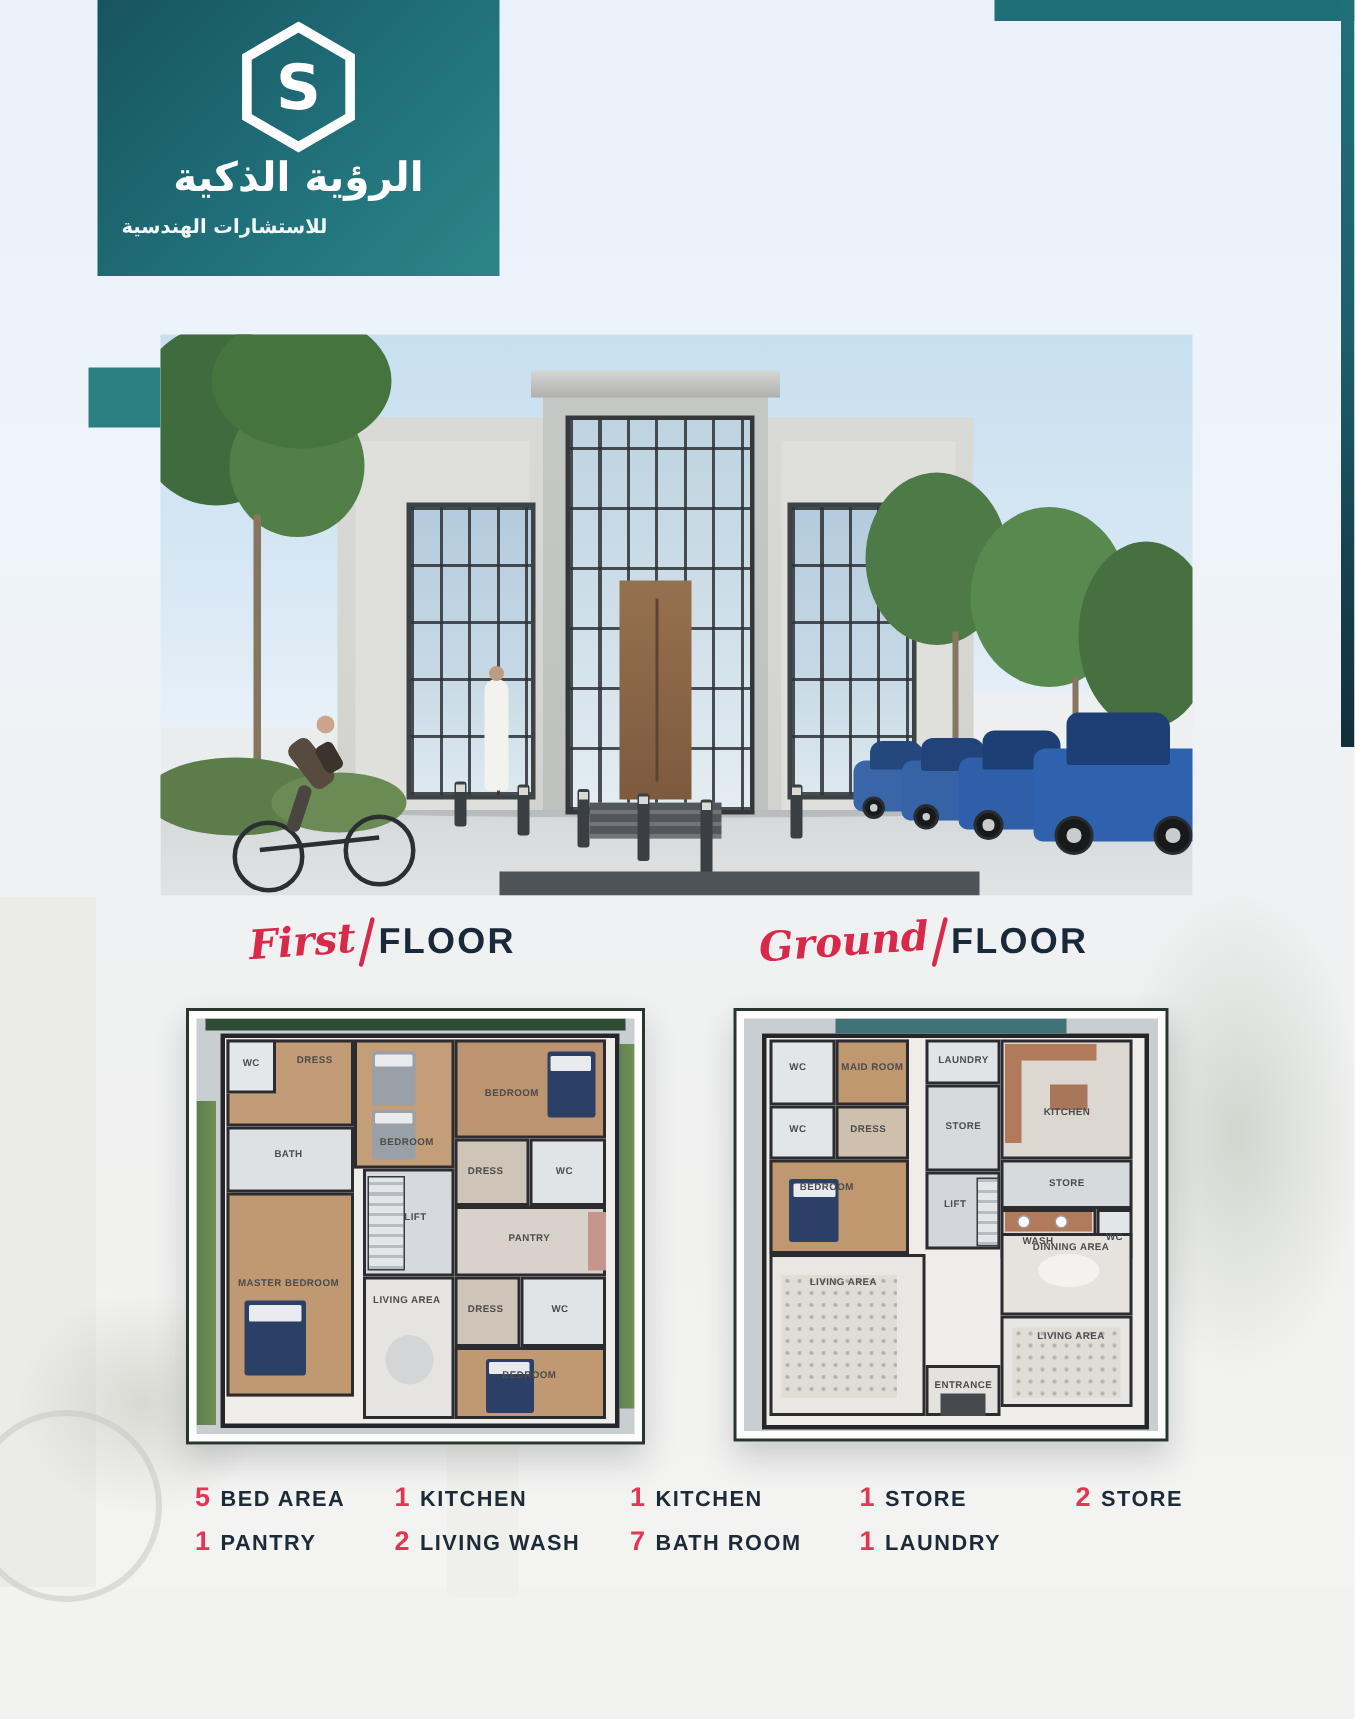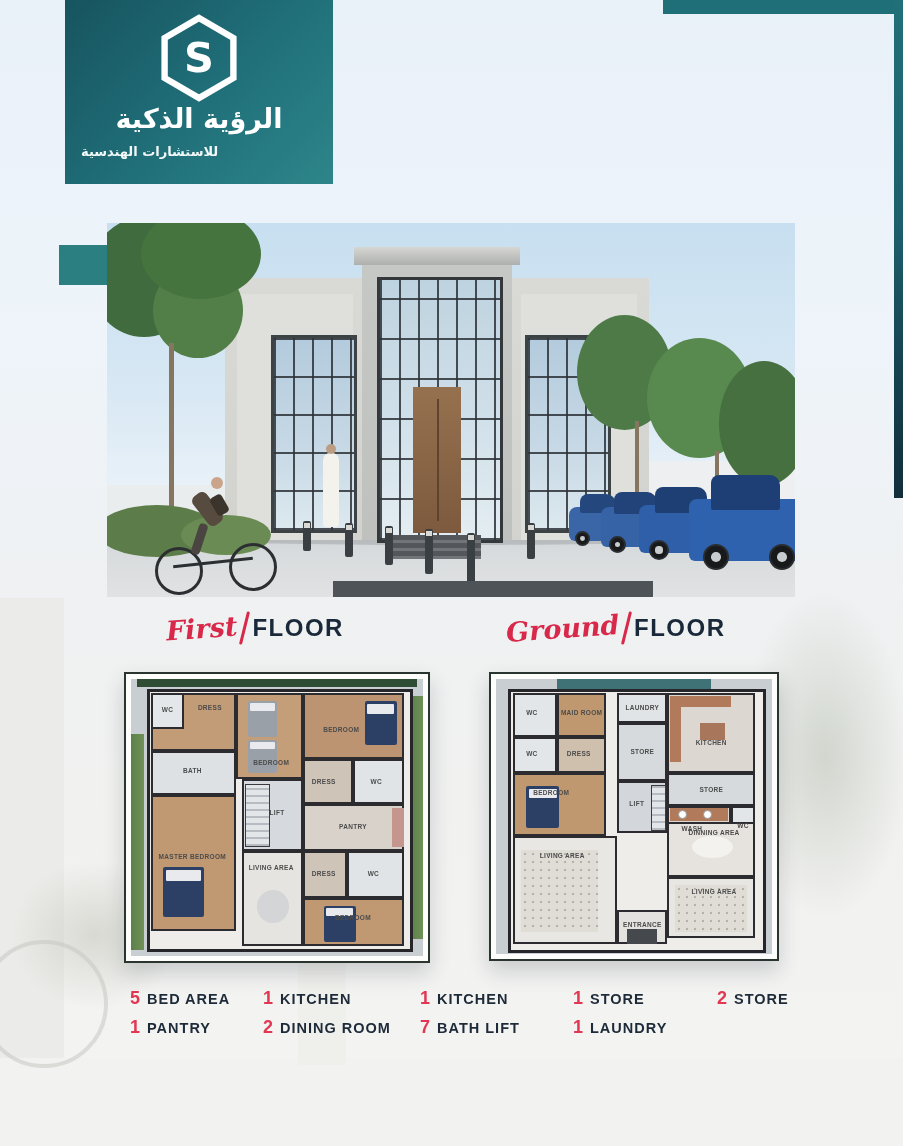--- a/index.html
+++ b/index.html
@@ -334,22 +334,22 @@
   <div class="stat" style="left:573px;top:988px;">
     <span class="num">1</span><span class="lbl">STORE</span>
   </div>
   <div class="stat" style="left:717px;top:988px;">
     <span class="num">2</span><span class="lbl">STORE</span>
   </div>
   <div class="stat" style="left:130px;top:1017px;">
     <span class="num">1</span><span class="lbl">PANTRY</span>
   </div>
   <div class="stat" style="left:263px;top:1017px;">
-    <span class="num">2</span><span class="lbl">DINING ROOM</span>
+    <span class="num">2</span><span class="lbl">LIVING WASH</span>
   </div>
   <div class="stat" style="left:420px;top:1017px;">
-    <span class="num">7</span><span class="lbl">BATH LIFT</span>
+    <span class="num">7</span><span class="lbl">BATH ROOM</span>
   </div>
   <div class="stat" style="left:573px;top:1017px;">
     <span class="num">1</span><span class="lbl">LAUNDRY</span>
   </div>
 
 </div>
 
 </body></html>

